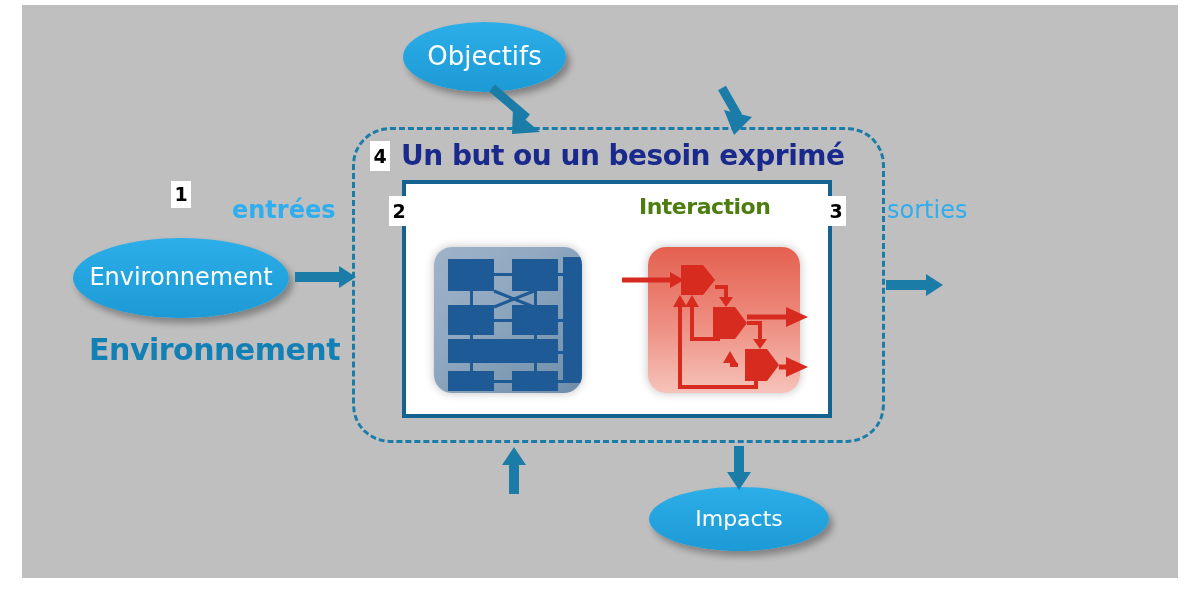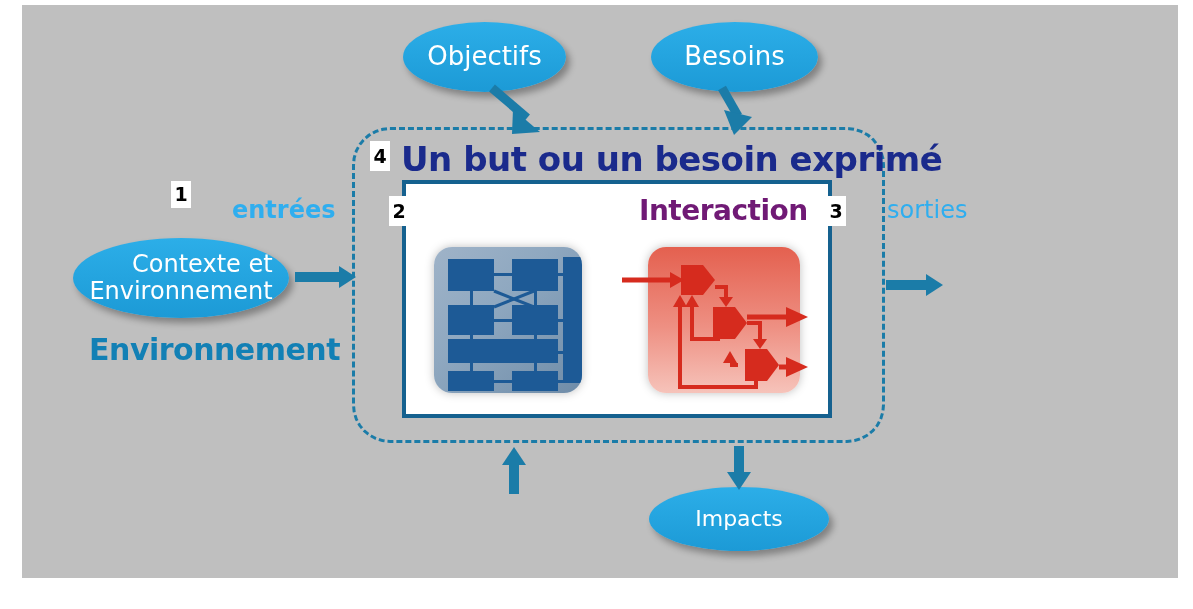--- a/index.html
+++ b/index.html
@@ -78,38 +78,38 @@
   
   .heavy {
     font-family: "DejaVu Sans", sans-serif;
     font-weight: bold;
     letter-spacing: -0.5px;
   }
   #title-goal {
     position: absolute;
     left: 401px;
     top: 139px;
-    font-size: 34px;
+    font-size: 28px;
     color: #1A2A8C;
     white-space: nowrap;
   }
   #label-composition {
     position: absolute;
     left: 413px;
     top: 194px;
     font-size: 29px;
     color: #12628F;
     white-space: nowrap;
   }
   #label-interaction {
     position: absolute;
     left: 639px;
     top: 194px;
-    font-size: 28px;
-    color: #701a75;
+    font-size: 22px;
+    color: #4d7c0f;
     white-space: nowrap;
   }
   #label-env-limites {
     position: absolute;
     left: 84px;
     top: 334px;
     width: 256px;
     text-align: right;
     font-size: 30px;
     line-height: 1.08;
@@ -278,25 +278,23 @@
 
   <div id="label-entrees" class="io-label">entrées</div>
   <div id="label-sorties" class="io-label">sorties</div>
 
   <div id="badge-1" class="badge">1</div>
   <div id="badge-2" class="badge">2</div>
   <div id="badge-3" class="badge">3</div>
   <div id="badge-4" class="badge">4</div>
 
   <div id="ellipse-objectifs" class="ellipse">Objectifs</div>
-  <div id="ellipse-besoins" class="ellipse">Besoins</div>
 
   <div id="ellipse-contexte" class="ellipse">
     <div>
-      <div>Contexte et</div>
       <div>Environnement</div>
     </div>
   </div>
 
   <div id="ellipse-impacts" class="ellipse">Impacts</div>
 
   <div class="arrow-shaft" style="left:295px; top:272px; width:44px; height:10px;"></div>
   <div class="arrow-head ah-right" style="left:339px; top:266px;"></div>
 
   <div class="arrow-shaft" style="left:886px; top:280px; width:40px; height:10px;"></div>

